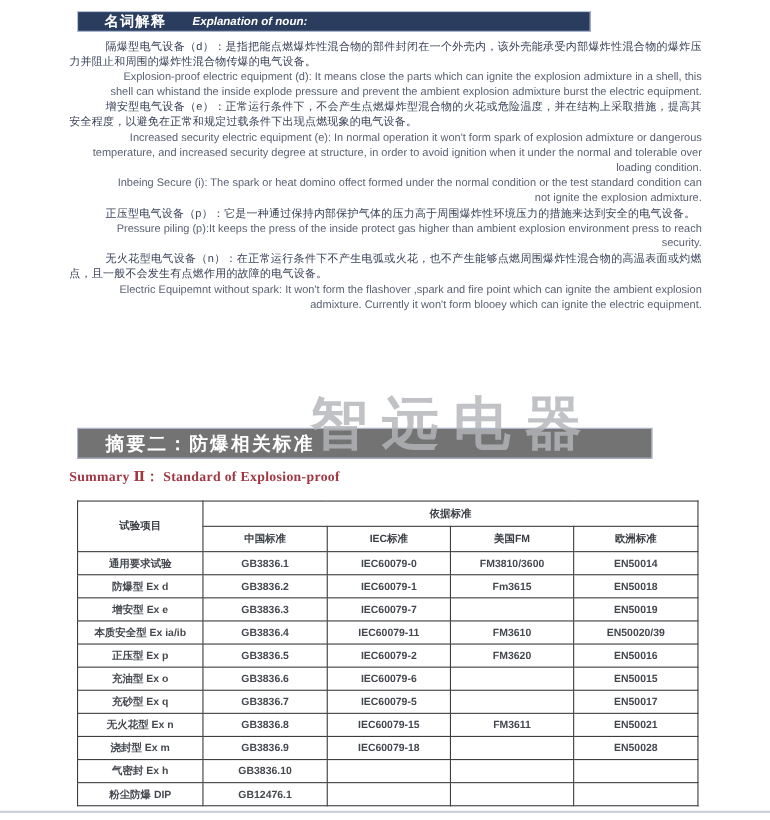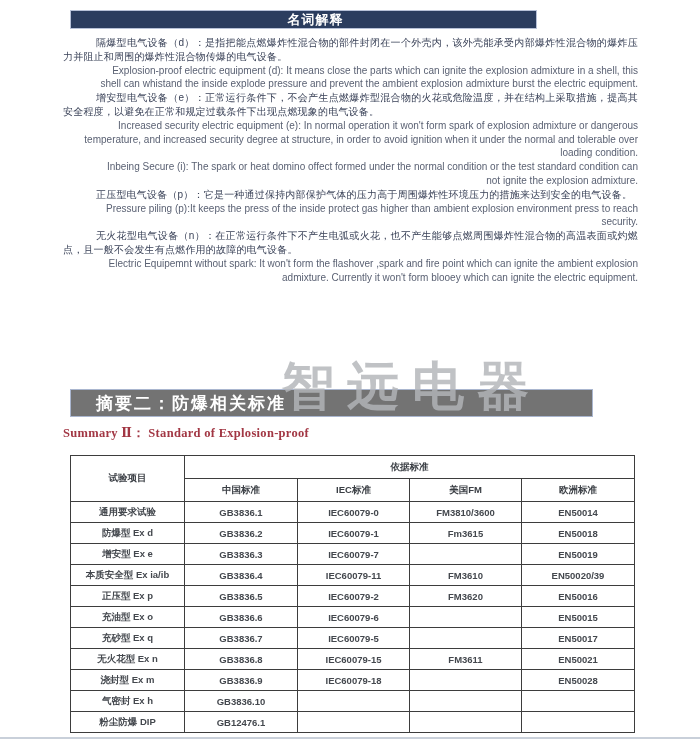--- a/index.html
+++ b/index.html
@@ -11,28 +11,27 @@
     font-family:"Liberation Sans","DejaVu Sans",sans-serif;
   }
   
   .title-bar{
     position:absolute;left:70px;top:10px;width:467px;height:19px;
     background:#2b3d5f;
     border:1px solid #b7c1d8;
     box-sizing:border-box;
     display:flex;align-items:center;
     padding-left:24px;
-    flex-direction:column;
   }
   .title-zh{
     color:#ffffff;font-weight:bold;font-size:13px;letter-spacing:1px;
     font-family:"Liberation Sans","DejaVu Sans",sans-serif;
   }
   .title-en{
-    color:#ffffff;font-weight:bold;font-size:10.5px;margin-left:8px;
+    color:#ffffff;font-weight:bold;font-size:10.5px;margin-left:24px;font-style:italic;
   }
   
   .body-text{
     position:absolute;left:63px;top:36px;width:575px;
   }
   .body-text p{
     margin:0;padding:0;
     font-size:10px;
     line-height:13.8px;
     text-indent:33px;

